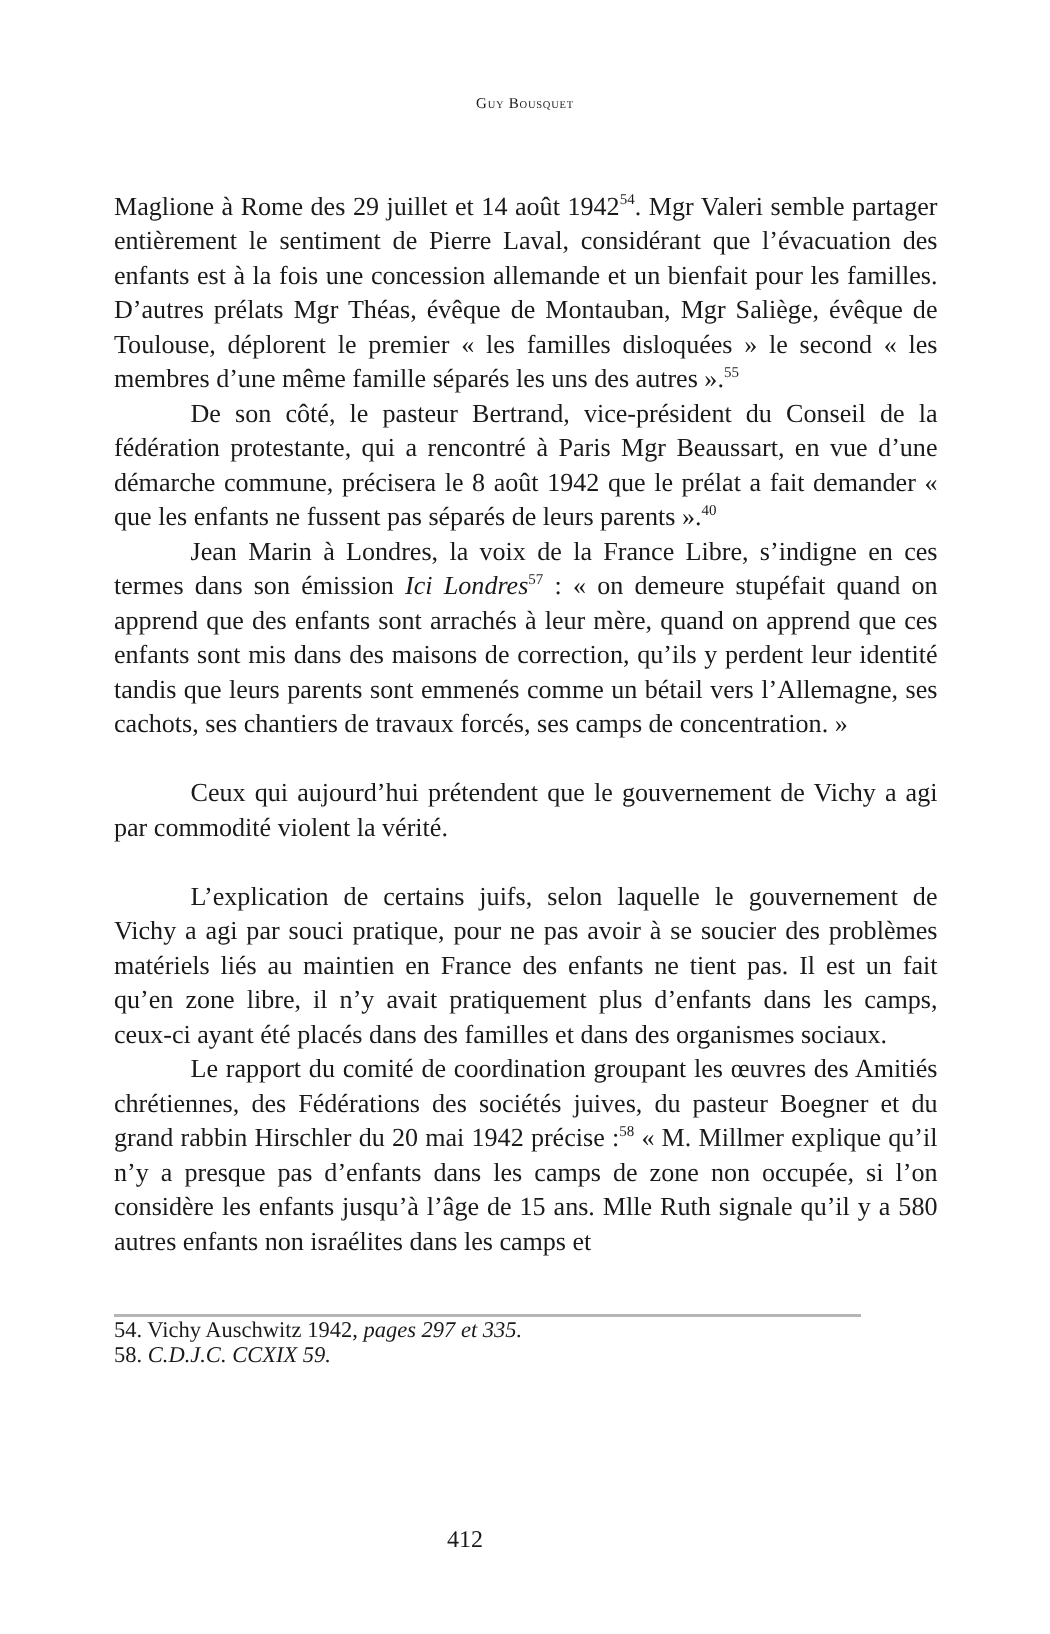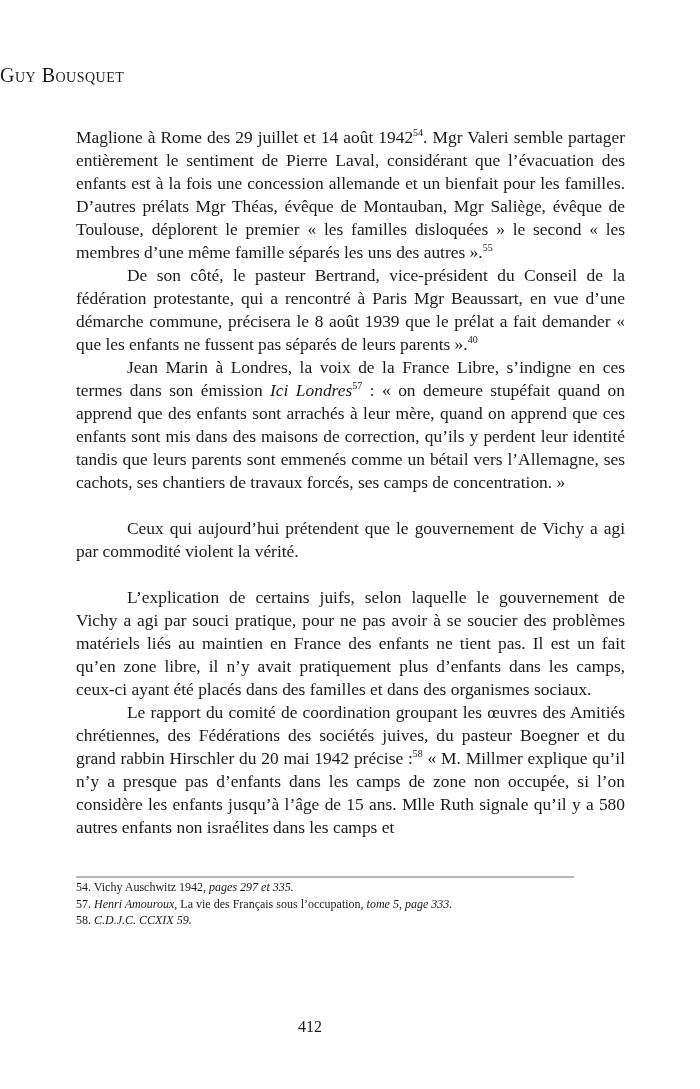--- a/index.html
+++ b/index.html
@@ -1,45 +1,44 @@
 <!DOCTYPE html>
 <html><head>
   <meta charset="utf-8">
   <style>
     html, body { margin: 0; padding: 0; background: #ffffff; }
     body { width: 700px; height: 1089px; position: relative; overflow: hidden;
            font-family: "Liberation Serif", "DejaVu Serif", serif; color: #1a1a1a; }
-    .running-head { position: absolute; top: 64px; left: 0; width: 700px; 
-                    font-size: 20px; font-variant: small-caps; letter-spacing: 0.5px; }
+    .running-head { position: absolute; top: 64px; left: 0; width: 700px; text-align: center;
+                    font-size: 10px; font-variant: small-caps; letter-spacing: 0.5px; }
     .body-text { position: absolute; left: 76px; width: 549px; top: 126px;
                  font-size: 17.4px; line-height: 23px; text-align: justify; }
     .body-text p { margin: 0; font-family: Liberation Serif, serif; }
     .indent { text-indent: 51px; }
     .gap { margin-top: 23px !important; }
     sup { font-size: 10px; line-height: 0; vertical-align: 7px; }
     .rule { position: absolute; left: 76px; width: 498px; top: 876px; height: 2px; background: #b5b5b5; }
-    .footnotes { position: absolute; left: 76px; top: 879px; width: 560px; font-size: 12px; line-height: 16.5px; }
+    .footnotes { position: absolute; left: 76px; top: 879px; width: 560px; font-size: 15px; line-height: 16.5px; }
     .footnotes div { white-space: nowrap; }
     .page-number { position: absolute; top: 1018px; left: 0; width: 620px; text-align: center; font-size: 16px; }
   </style>
 </head>
 <body>
 
 <div class="running-head">Guy Bousquet</div>
 
 <div class="body-text" id="body-text">
     <p><span>Maglione à Rome des 29 juillet et 14 août 1942</span><sup>54</sup><span>. Mgr Valeri semble partager entièrement le sentiment de Pierre Laval, considérant que l’évacuation des enfants est à la fois une concession allemande et un bienfait pour les familles. D’autres prélats Mgr Théas, évêque de Montauban, Mgr Saliège, évêque de Toulouse, déplorent le premier « les familles disloquées » le second « les membres d’une même famille séparés les uns des autres ».</span><sup>55</sup></p>
-    <p class="indent"><span>De son côté, le pasteur Bertrand, vice-président du Conseil de la fédération protestante, qui a rencontré à Paris Mgr Beaussart, en vue d’une démarche commune, précisera le 8 août 1939 que le prélat a fait demander « que les enfants ne fussent pas séparés de leurs parents ».</span><sup>40</sup></p>
+    <p class="indent"><span>De son côté, le pasteur Bertrand, vice-président du Conseil de la fédération protestante, qui a rencontré à Paris Mgr Beaussart, en vue d’une démarche commune, précisera le 8 août 1942 que le prélat a fait demander « que les enfants ne fussent pas séparés de leurs parents ».</span><sup>40</sup></p>
     <p class="indent"><span>Jean Marin à Londres, la voix de la France Libre, s’indigne en ces termes dans son émission </span><i>Ici Londres</i><sup>57</sup><span> : « on demeure stupéfait quand on apprend que des enfants sont arrachés à leur mère, quand on apprend que ces enfants sont mis dans des maisons de correction, qu’ils y perdent leur identité tandis que leurs parents sont emmenés comme un bétail vers l’Allemagne, ses cachots, ses chantiers de travaux forcés, ses camps de concentration. »</span></p>
     <p class="indent gap"><span>Ceux qui aujourd’hui prétendent que le gouvernement de Vichy a agi par commodité violent la vérité.</span></p>
     <p class="indent gap"><span>L’explication de certains juifs, selon laquelle le gouvernement de Vichy a agi par souci pratique, pour ne pas avoir à se soucier des problèmes matériels liés au maintien en France des enfants ne tient pas. Il est un fait qu’en zone libre, il n’y avait pratiquement plus d’enfants dans les camps, ceux-ci ayant été placés dans des familles et dans des organismes sociaux.</span></p>
     <p class="indent"><span>Le rapport du comité de coordination groupant les œuvres des Amitiés chrétiennes, des Fédérations des sociétés juives, du pasteur Boegner et du grand rabbin Hirschler du 20 mai 1942 précise :</span><sup>58</sup><span> « M. Millmer explique qu’il n’y a presque pas d’enfants dans les camps de zone non occupée, si l’on considère les enfants jusqu’à l’âge de 15 ans. Mlle Ruth signale qu’il y a 580 autres enfants non israélites dans les camps et</span></p>
   </div>
 
 <div class="rule"></div>
 
 <div class="footnotes" id="footnotes">
     <div><span>54. Vichy Auschwitz 1942, </span><i>pages 297 et 335.</i></div>
-    <div><span>57. </span><i>Henri Amouroux,</i><span> La vie des Français sous l’occupation, </span><i>tome 5, page 333.</i></div>
     <div><span>58. </span><i>C.D.J.C. CCXIX 59.</i></div>
   </div>
 
 <div class="page-number">412</div>
 
 </body></html>

